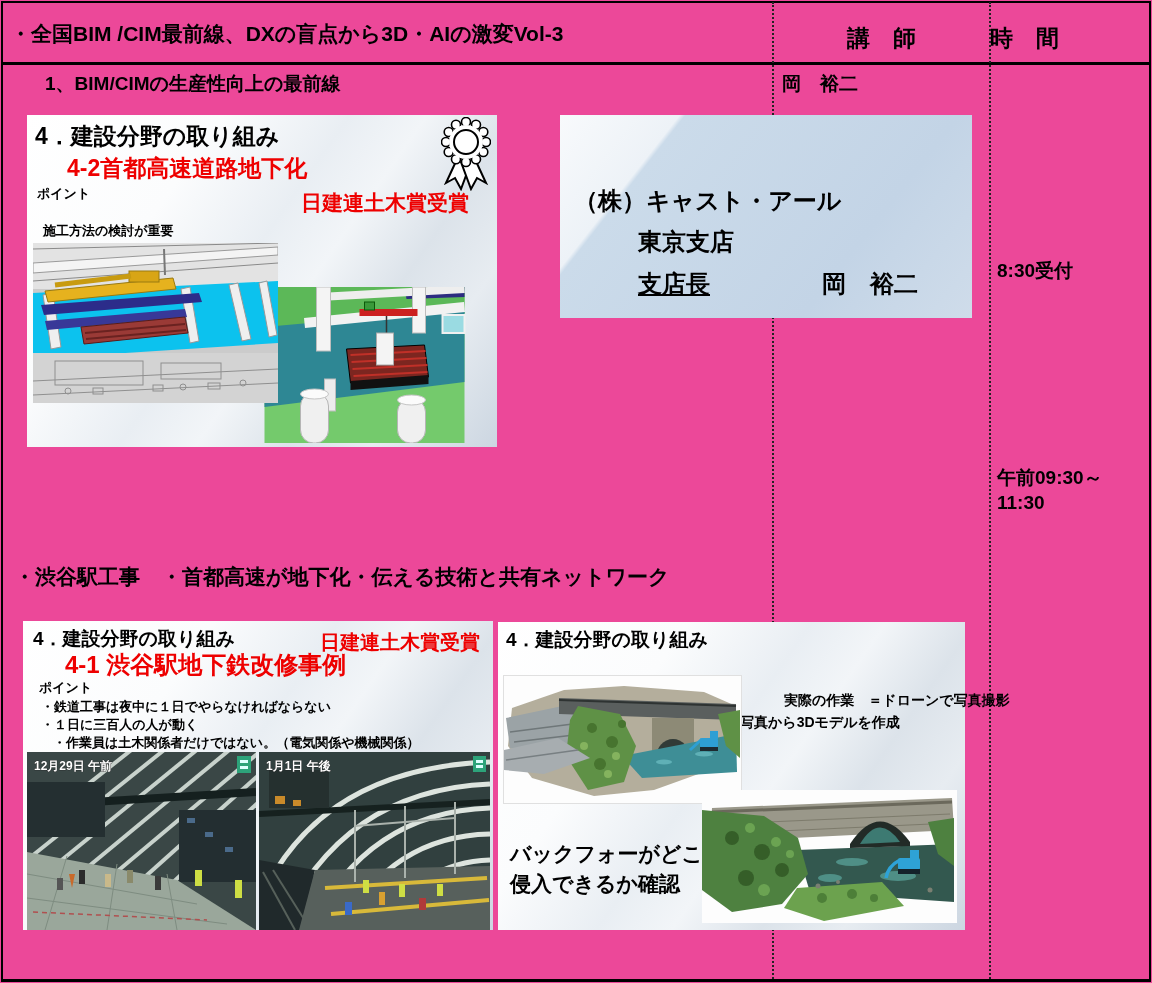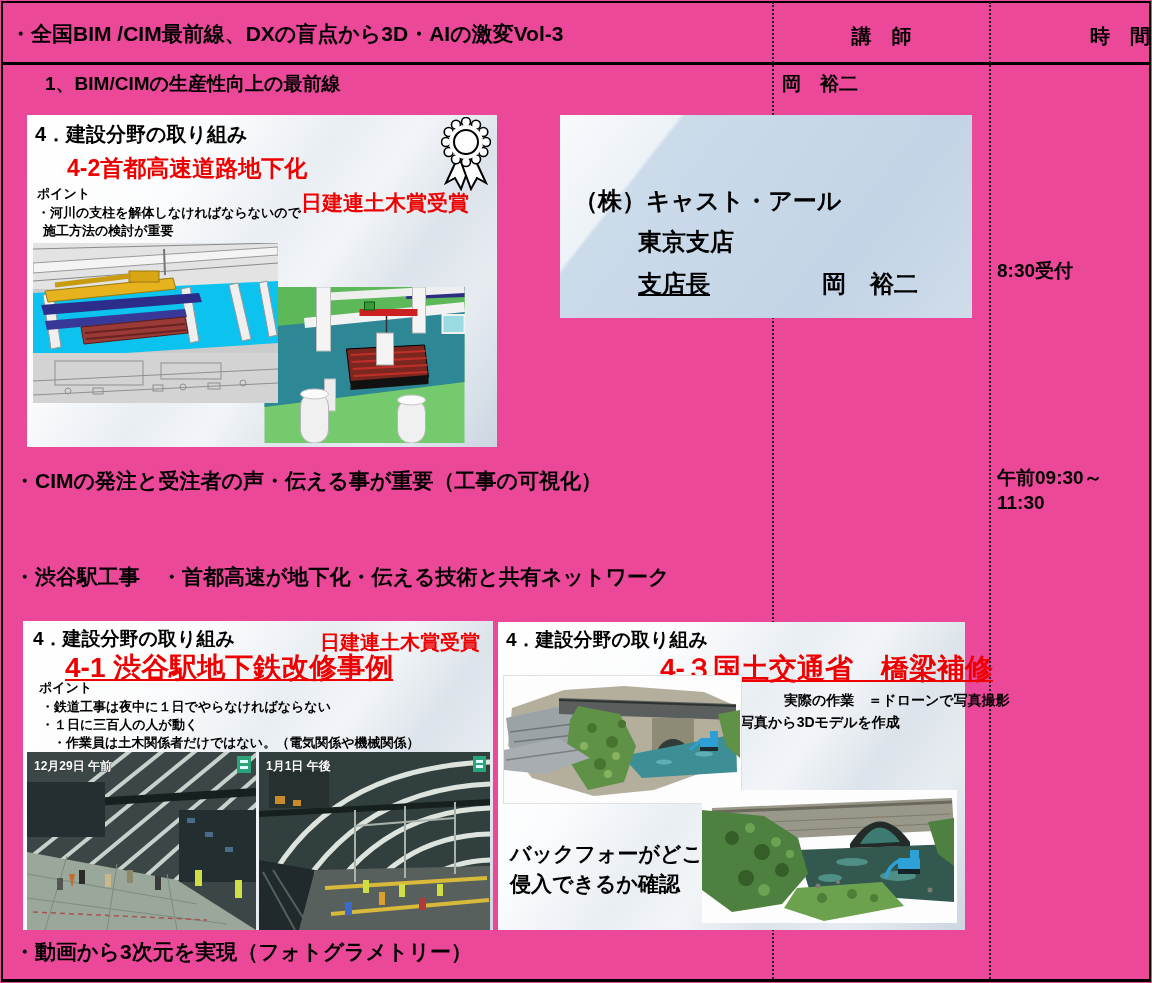--- a/index.html
+++ b/index.html
@@ -8,57 +8,56 @@
   .abs{position:absolute;}
   .nw{white-space:nowrap;}
   .red{color:#ee0000;}
   
   .frame{left:1px;top:1px;width:1146px;height:976px;border:2px solid #000;border-bottom:3px solid #000;}
   .hdr-line{left:2px;top:62px;width:1148px;height:0;border-top:3px solid #000;}
   .vline{top:2px;height:977px;width:0;border-left:2px dotted #222;z-index:1;}
   
   .panel{background:linear-gradient(125deg,#ffffff 0%,#fbfcfd 28%,#e9eef3 46%,#f2f5f8 57%,#dce3ea 70%,#e7ecf1 82%,#ccd6e1 100%);z-index:2;}
   .bluebox{background:linear-gradient(128deg,#f8fafc 0%,#edf2f7 21%,#cbdbea 22%,#c3d4e6 70%,#cfdcea 100%);z-index:3;}
-  .t20{font-size:20px;font-weight:bold;}
+  .t20{font-size:23px;font-weight:bold;}
   .t19{font-size:19px;font-weight:bold;}
   .t21{font-size:21px;font-weight:bold;}
   .t13{font-size:13px;font-weight:bold;}
   .t14{font-size:14px;font-weight:bold;}
-  .t22r{font-size:28px;font-weight:bold;color:#ee0000;text-decoration:underline;}
+  .t22r{font-size:24px;font-weight:bold;color:#ee0000;}
   .t23r{font-size:23px;font-weight:bold;color:#ee0000;}
   .t20r{font-size:20px;font-weight:bold;color:#ee0000;}
   .t24{font-size:24px;font-weight:bold;}
   svg{display:block;}
 </style>
 </head>
 <body>
 
 <div class="page">
 
   <div class="abs frame"></div>
   <div class="abs vline" style="left:772px;"></div>
   <div class="abs vline" style="left:989px;"></div>
   <div class="abs hdr-line"></div>
 
   <div class="abs t21 nw" style="left:10px;top:20px;">・全国BIM /CIM最前線、DXの盲点から3D・AIの激変Vol-3</div>
   <div class="abs t20 nw" style="left:773px;top:23px;width:217px;text-align:center;">講　師</div>
-  <div class="abs t20 nw" style="left:990px;top:23px;width:160px;text-align:right;">時　間</div>
+  <div class="abs t20 nw" style="left:990px;top:23px;width:160px;text-align:left;">時　間</div>
 
   <div class="abs t19 nw" style="left:10px;top:71px;margin-left:35px;">1、BIM/CIMの生産性向上の最前線</div>
   <div class="abs t19 nw" style="left:782px;top:71px;">岡　裕二</div>
 
   <div class="abs t19 nw" style="left:997px;top:258px;">8:30受付</div>
   <div class="abs t19 nw" style="left:997px;top:465px;">午前09:30～</div>
   <div class="abs t19 nw" style="left:997px;top:492px;">11:30</div>
 
   <div class="abs panel" style="left:27px;top:115px;width:470px;height:332px;">
     <div class="abs t20 nw" style="left:8px;top:6px;">4．建設分野の取り組み</div>
     <div class="abs t23r nw" style="left:40px;top:38px;">4-2首都高速道路地下化</div>
     <div class="abs t13 nw" style="left:10px;top:70px;">ポイント</div>
-    <div class="abs t13 nw" style="left:10px;top:89px;">・河川の支柱を解体しなければならないので</div>
     <div class="abs t13 nw" style="left:16px;top:107px;">施工方法の検討が重要</div>
     <div class="abs t21 red nw" style="left:274px;top:74px;">日建連土木賞受賞</div>
 
     <svg class="abs" style="left:414px;top:2px;" width="50" height="74" viewBox="0 0 50 74">
       <g stroke="#000" stroke-width="2" fill="#fff">
         <polygon points="17,40 5,66 14,61 20,72 30,45"></polygon>
         <polygon points="33,40 45,66 36,61 30,72 20,45"></polygon>
       </g>
       <g fill="#fff" stroke="#000" stroke-width="1.6">
         <circle cx="25" cy="5" r="4.5"></circle>
@@ -147,21 +146,20 @@
     </svg>
   </div>
 
   <div class="abs bluebox" style="left:560px;top:115px;width:412px;height:203px;">
     <div class="abs t24 nw" style="left:14px;top:70px;">（株）キャスト・アール</div>
     <div class="abs t24 nw" style="left:78px;top:111px;">東京支店</div>
     <div class="abs t24 nw" style="left:78px;top:153px;text-decoration:underline;">支店長</div>
     <div class="abs t24 nw" style="left:262px;top:153px;">岡　裕二</div>
   </div>
 
-  <div class="abs t21 nw" style="left:14px;top:467px;">・CIMの発注と受注者の声・伝える事が重要（工事の可視化）</div>
   <div class="abs t21 nw" style="left:14px;top:563px;">・渋谷駅工事　・首都高速が地下化・伝える技術と共有ネットワーク</div>
 
   <div class="abs panel" style="left:23px;top:621px;width:470px;height:309px;">
     <div class="abs t19 nw" style="left:10px;top:5px;">4．建設分野の取り組み</div>
     <div class="abs t20r nw" style="left:297px;top:8px;">日建連土木賞受賞</div>
     <div class="abs t22r nw" style="left:42px;top:28px;">4-1 渋谷駅地下鉄改修事例</div>
     <div class="abs t13 nw" style="left:16px;top:58px;">ポイント</div>
     <div class="abs t13 nw" style="left:18px;top:77px;">・鉄道工事は夜中に１日でやらなければならない</div>
     <div class="abs t13 nw" style="left:18px;top:95px;">・１日に三百人の人が動く</div>
     <div class="abs t13 nw" style="left:30px;top:113px;">・作業員は土木関係者だけではない。（電気関係や機械関係）</div>
@@ -251,21 +249,20 @@
       </g>
       <rect x="214" y="4" width="13" height="16" fill="#2da37a"></rect>
         <rect x="217" y="8" width="7" height="3" fill="#dff"></rect>
         <rect x="217" y="13" width="7" height="3" fill="#dff"></rect>
       <text x="7" y="18" font-size="12" font-weight="bold" fill="#fff" stroke="#222" stroke-width="0.6" paint-order="stroke" class="svglabel2">1月1日 午後</text>
     </svg>
   </div>
 
   <div class="abs panel" style="left:498px;top:622px;width:467px;height:308px;">
     <div class="abs t19 nw" style="left:8px;top:5px;">4．建設分野の取り組み</div>
-    <div class="abs t22r nw" style="left:162px;top:28px;">4-３国土交通省　橋梁補修</div>
     <div class="abs t14 nw" style="left:250px;top:70px;margin-left:36px;">実際の作業　＝ドローンで写真撮影</div>
     <div class="abs t14 nw" style="left:242px;top:92px;">写真から3Dモデルを作成</div>
     <div class="abs t21 nw" style="left:12px;top:218px;">バックフォーがどこから</div>
     <div class="abs t21 nw" style="left:12px;top:248px;">侵入できるか確認</div>
 
     <svg class="abs" style="left:5px;top:53px;width:237px;height:127px;background:#fdfdfd;border:1px solid #e0e0e0;" width="237" height="127" viewBox="0 0 237 127">
       <polygon points="8,32 60,14 120,10 200,16 232,30 230,72 200,96 150,114 90,120 28,102 4,70" fill="#b4ae9c"></polygon>
       <polygon points="2,42 68,28 112,48 62,76 6,72" fill="#9ba3a6"></polygon>
       <g stroke="#6f7779" stroke-width="1.5">
           <line x1="6" y1="56" x2="100" y2="44"></line>
@@ -345,15 +342,14 @@
           <path d="M198,70 Q186,76 184,88" stroke="#2ea2d6" stroke-width="3.5" fill="none"></path>
         </g>
       <g fill="#7a7f72">
           <circle cx="116" cy="96" r="2.5"></circle>
           <circle cx="136" cy="92" r="2"></circle>
           <circle cx="228" cy="100" r="2.5"></circle>
         </g>
     </svg>
   </div>
 
-  <div class="abs t21 nw" style="left:14px;top:938px;">・動画から3次元を実現（フォトグラメトリー）</div>
 
 </div>
 
 </body></html>

